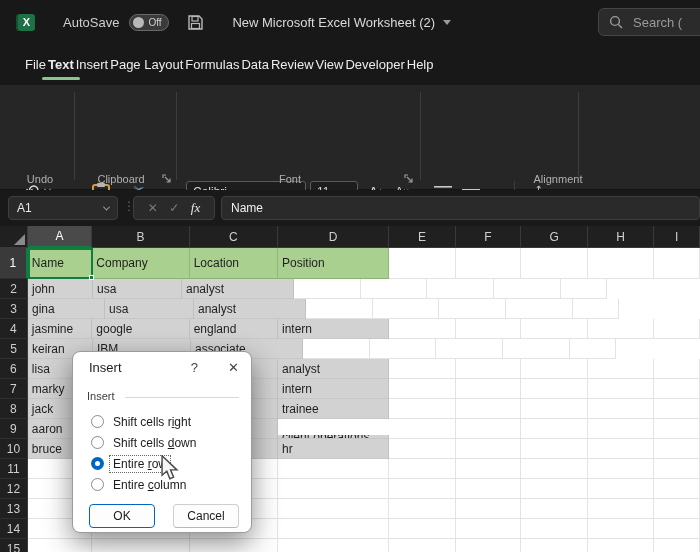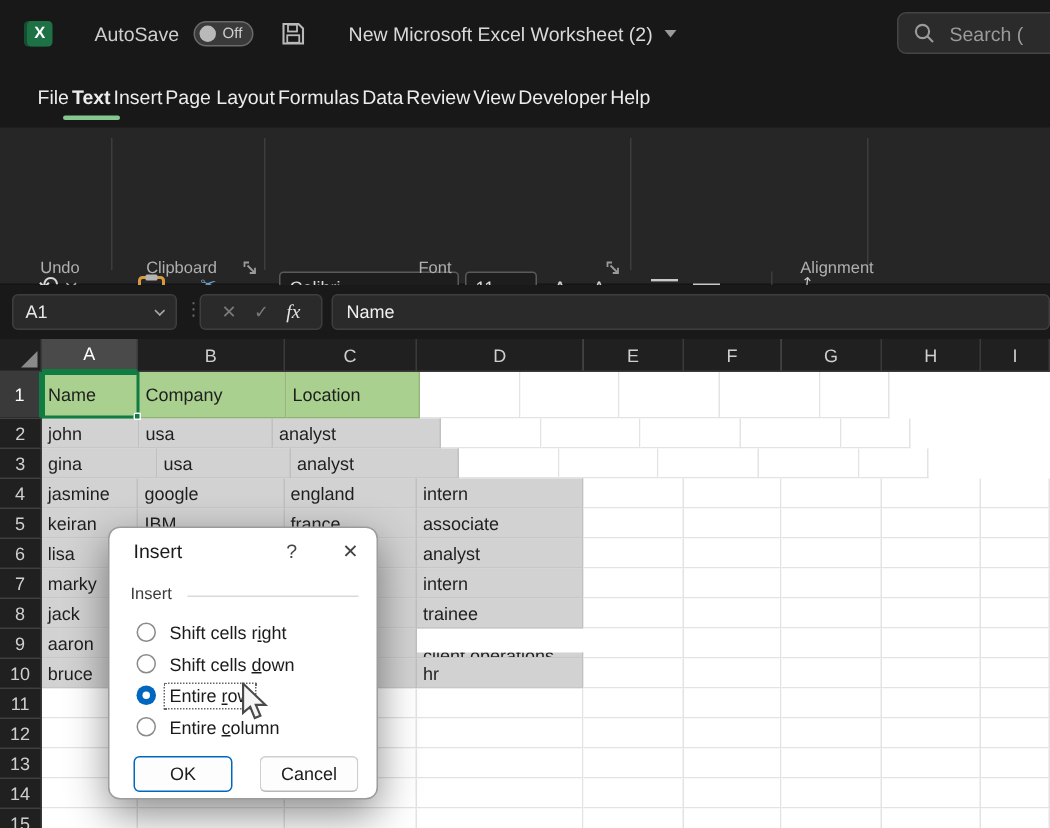--- a/index.html
+++ b/index.html
@@ -368,20 +368,21 @@
         <div class="ch" style="width: 66px;">F</div>
         <div class="ch" style="width: 67px;">G</div>
         <div class="ch" style="width: 67px;">H</div>
         <div class="ch" style="width: 46px;">I</div>
       </div>
       <div class="grow" style="height: 31px;">
         <div class="rh sel">1</div>
         <div class="cell c-green" style="width: 65px;">Name</div>
         <div class="cell c-green" style="width: 98px;">Company</div>
         <div class="cell c-green" style="width: 89px;">Location</div>
+        <div class="cell c-green" style="width: 112px;">Position</div>
         <div class="cell c-white" style="width: 67px;"></div>
         <div class="cell c-white" style="width: 66px;"></div>
         <div class="cell c-white" style="width: 67px;"></div>
         <div class="cell c-white" style="width: 67px;"></div>
         <div class="cell c-white" style="width: 46px;"></div>
       </div>
       <div class="grow" style="height: 20px;">
         <div class="rh">2</div>
         <div class="cell c-gray" style="width: 65px;">john</div>
         <div class="cell c-gray" style="width: 89px;">usa</div>
@@ -412,21 +413,20 @@
         <div class="cell c-white" style="width: 67px;"></div>
         <div class="cell c-white" style="width: 66px;"></div>
         <div class="cell c-white" style="width: 67px;"></div>
         <div class="cell c-white" style="width: 67px;"></div>
         <div class="cell c-white" style="width: 46px;"></div>
       </div>
       <div class="grow" style="height: 20px;">
         <div class="rh">5</div>
         <div class="cell c-gray" style="width: 65px;">keiran</div>
         <div class="cell c-gray" style="width: 98px;">IBM</div>
-        <div class="cell c-gray" style="width: 89px;">france</div>
         <div class="cell c-gray" style="width: 112px;">associate</div>
         <div class="cell c-white" style="width: 67px;"></div>
         <div class="cell c-white" style="width: 66px;"></div>
         <div class="cell c-white" style="width: 67px;"></div>
         <div class="cell c-white" style="width: 67px;"></div>
         <div class="cell c-white" style="width: 46px;"></div>
       </div>
       <div class="grow" style="height: 20px;">
         <div class="rh">6</div>
         <div class="cell c-gray" style="width: 65px;">lisa</div>

